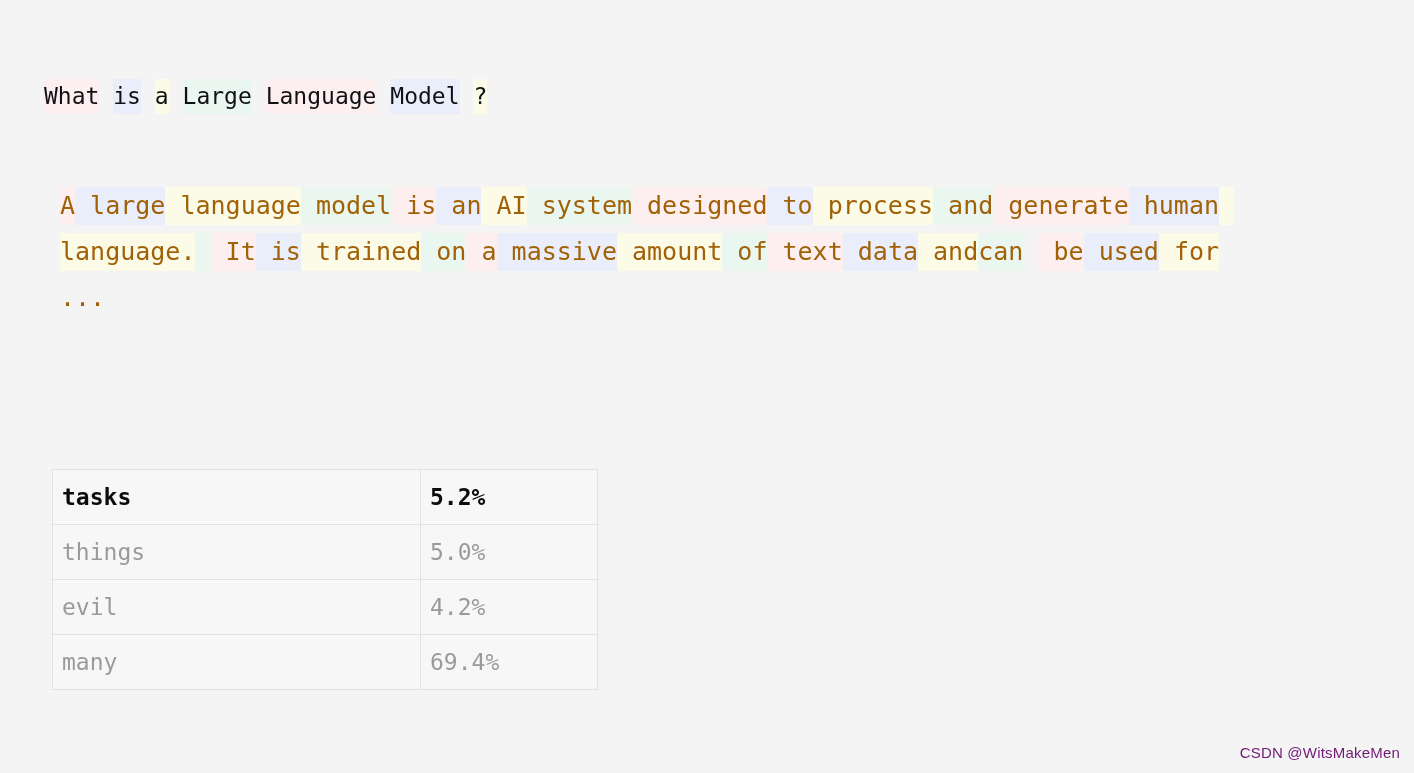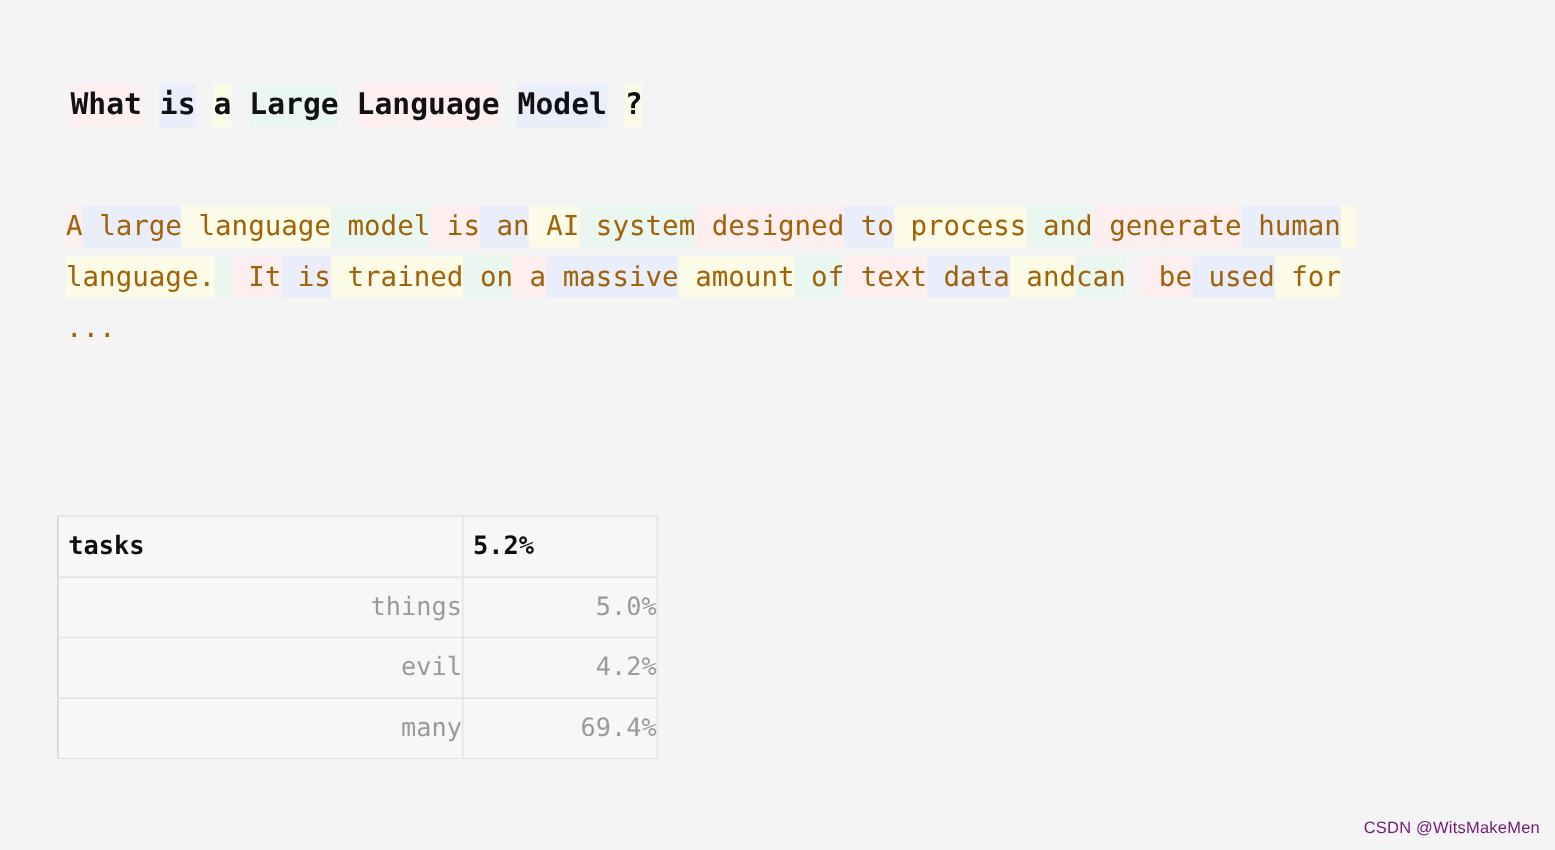--- a/index.html
+++ b/index.html
@@ -12,28 +12,27 @@
     background: #f4f4f4;
     font-family: "DejaVu Sans Mono", monospace;
     position: relative;
     overflow: hidden;
     -webkit-font-smoothing: antialiased;
   }
 
   
   #prompt-line {
     position: absolute;
-    left: 64px;
+    left: 44px;
     top: 79px;
-    font-size: 27px;
+    font-size: 23px;
     line-height: 34px;
     color: #111114;
     white-space: pre;
     letter-spacing: 0px;
-    font-weight: bold;
   }
 
   
   #answer-block {
     position: absolute;
     left: 60px;
     top: 183px;
     width: 1180px;
     font-size: 25px;
     line-height: 46px;
@@ -76,21 +75,20 @@
 
   
   #token-table tr.row-top td {
     color: #0d0d10;
     font-weight: bold;
   }
   
   #token-table tr.row-alt td {
     color: #9a9a9e;
     font-weight: normal;
-    text-align: right;
   }
 
   
   #watermark {
     position: absolute;
     right: 14px;
     bottom: 12px;
     font-family: "Liberation Sans", sans-serif;
     font-size: 15px;
     color: #701a75;

